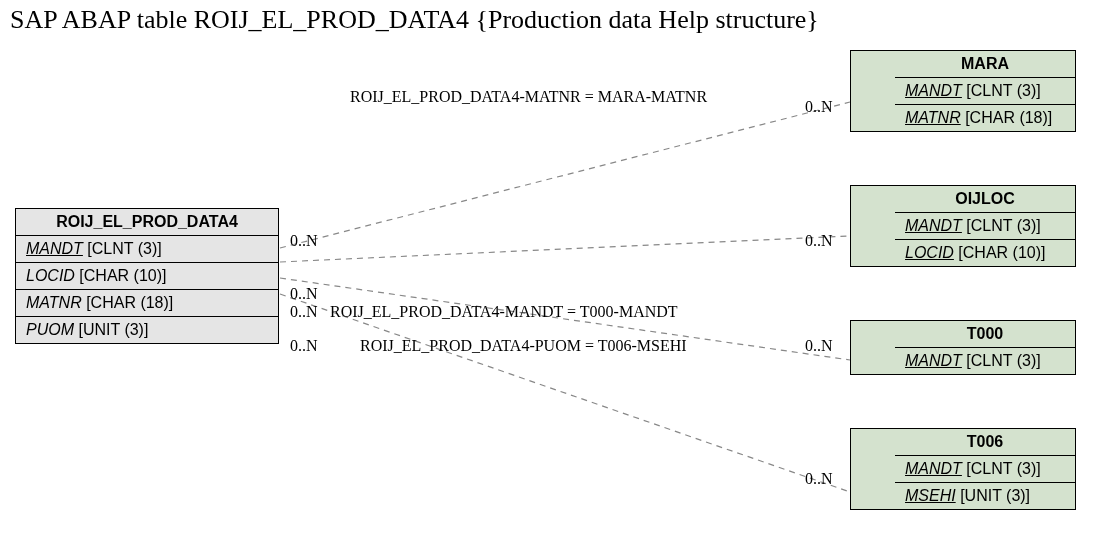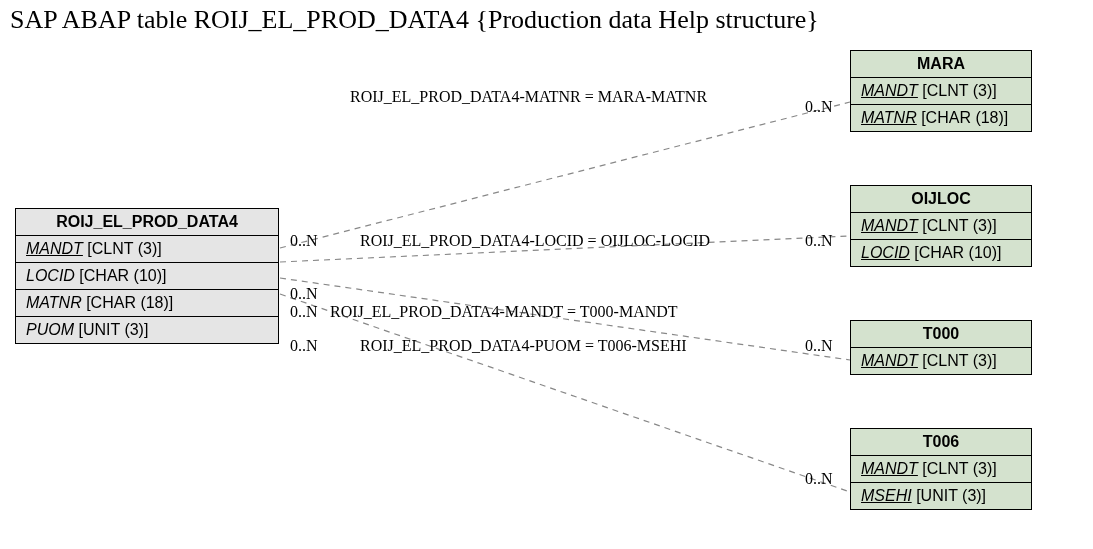--- a/index.html
+++ b/index.html
@@ -40,21 +40,21 @@
     font-weight: bold;
     text-align: center;
   }
   .entity .field-name {
     font-style: italic;
   }
   .entity .field-name.key {
     text-decoration: underline;
   }
   .main-entity { background: #e5e5e5; }
-  .ref-entity  { background: #d4e2ce; }
+  .ref-entity  { background: #d4e2ce; padding-left: 44px; }
   svg.links {
     position: absolute;
     left: 0; top: 0;
     width: 1093px;
     height: 549px;
     pointer-events: none;
   }
   .rel-label, .card-label {
     position: absolute;
     font-size: 16px;
@@ -83,21 +83,20 @@
 <div class="card-label" style="left:290px; top:285px;">0..N</div>
 <div class="card-label" style="left:290px; top:303px;">0..N</div>
 <div class="card-label" style="left:290px; top:337px;">0..N</div>
 
 <div class="card-label" style="left:805px; top:98px;">0..N</div>
 <div class="card-label" style="left:805px; top:232px;">0..N</div>
 <div class="card-label" style="left:805px; top:337px;">0..N</div>
 <div class="card-label" style="left:805px; top:470px;">0..N</div>
 
 <div class="rel-label" style="left:350px; top:88px;">ROIJ_EL_PROD_DATA4-MATNR = MARA-MATNR</div>
-<div class="rel-label" style="left:360px; top:232px;">ROIJ_EL_PROD_DATA4-LOCID = OIJLOC-LOCID</div>
 <div class="rel-label" style="left:330px; top:290px;margin-top:13px;">ROIJ_EL_PROD_DATA4-MANDT = T000-MANDT</div>
 <div class="rel-label" style="left:360px; top:337px;text-align:right;">ROIJ_EL_PROD_DATA4-PUOM = T006-MSEHI</div>
 
 <div class="entity main-entity" style="left:15px; top:208px; width:262px;">
   <div class="row header">ROIJ_EL_PROD_DATA4</div>
   <div class="row">
     <span class="field-name key">MANDT</span>
     <span>[CLNT (3)]</span>
   </div>
   <div class="row">

